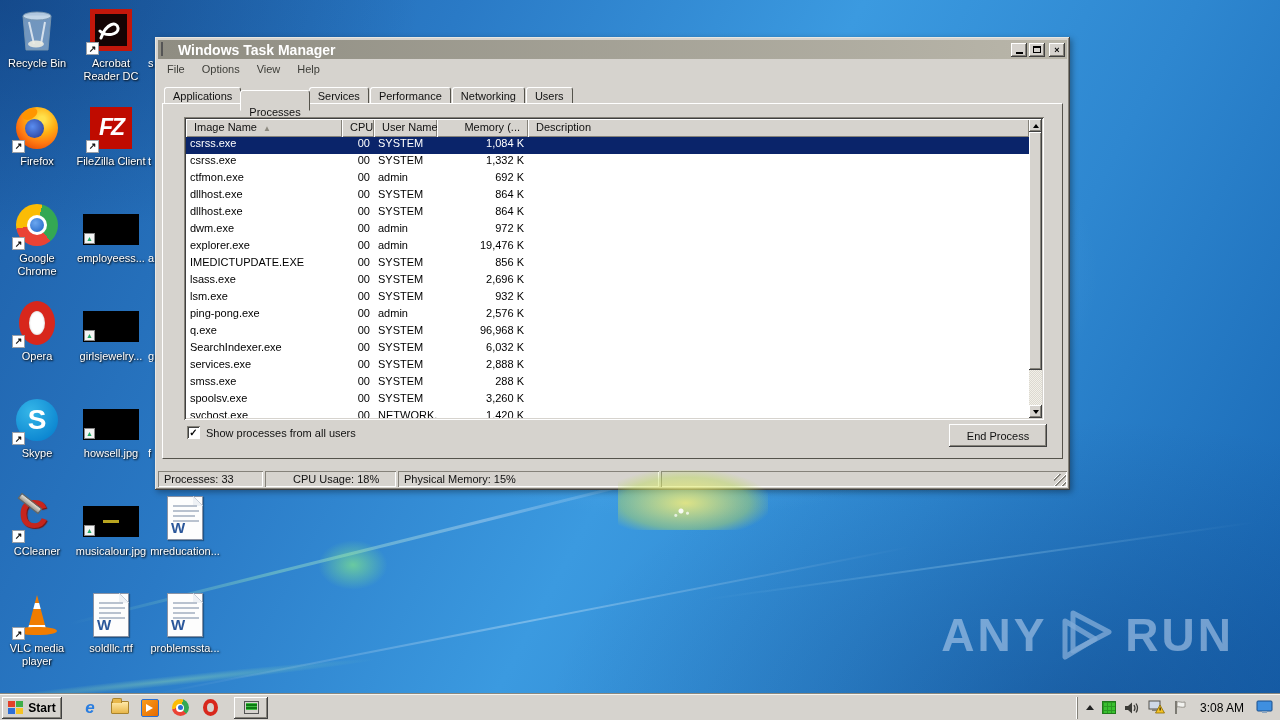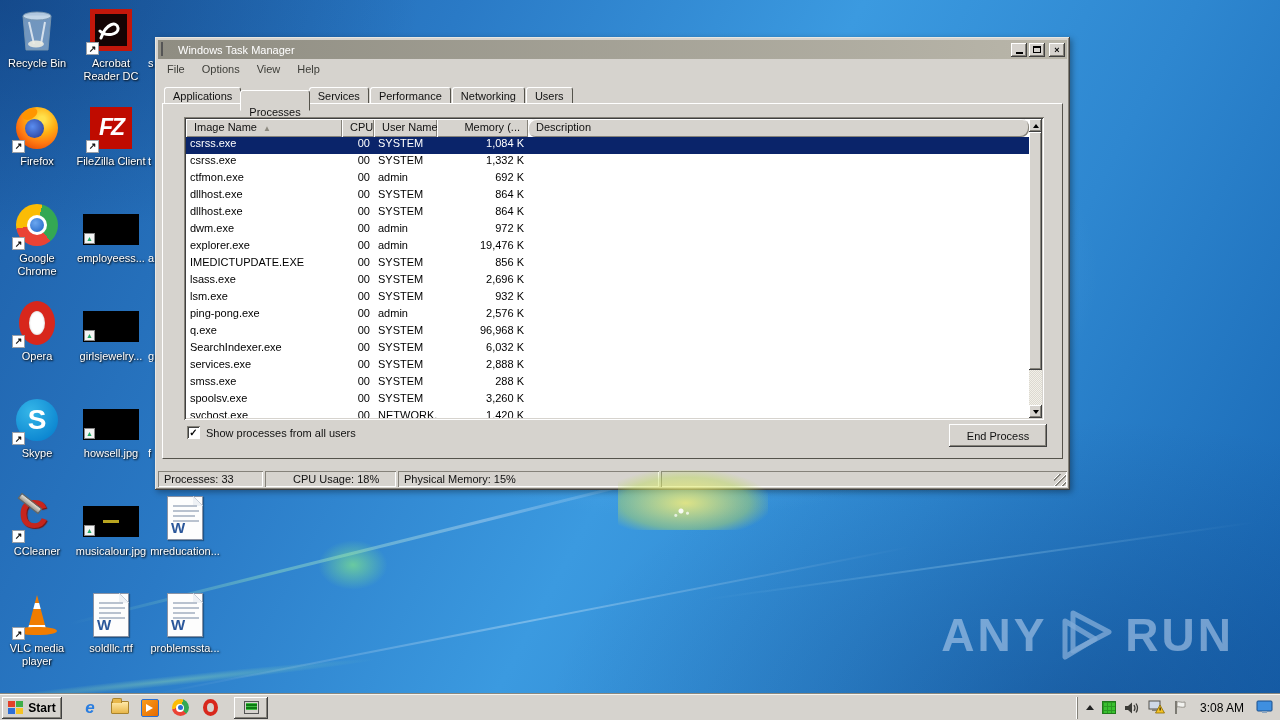--- a/index.html
+++ b/index.html
@@ -58,21 +58,21 @@
   .btn3 { background:#d6d3ce;
       box-shadow:inset -1px -1px 0 #404040, inset 1px 1px 0 #ffffff, inset -2px -2px 0 #85827a, inset 2px 2px 0 #d6d3ce; }
 
   
   .tm { position:absolute; left:155px; top:37px; width:915px; height:453px; background:#d6d3ce;
       box-shadow:inset -1px -1px 0 #404040, inset 1px 1px 0 #e9e7e2, inset -2px -2px 0 #85827a, inset 2px 2px 0 #d6d3ce,
                  2px 2px 6px rgba(0,0,0,.35); }
   .titlebar { position:absolute; left:3px; top:3px; right:3px; height:19px;
       background:linear-gradient(90deg, #8f8d82, #b9b6aa); display:flex; align-items:center; padding:0 2px; }
   .titlebar .ticon { width:14px; height:13px; margin:0 3px 0 1px; }
-  .titlebar .ttext { color:#fff; font-weight:normal; font-size:11px; flex:1; }
+  .titlebar .ttext { color:#fff; font-weight:bold; font-size:14px; flex:1; }
   .tbtn { width:16px; height:14px; margin-left:2px; display:flex; align-items:center; justify-content:center;
       font-size:9px; font-weight:bold; color:#000; }
   .tbtn .minbar { width:7px; height:2px; background:#000; margin-top:7px; }
   .tbtn .maxbox { width:8px; height:7px; border:1px solid #000; border-top-width:2px; }
   .menubar { position:absolute; left:3px; top:23px; right:3px; height:17px; display:flex; align-items:center; }
   .menubar span { padding:2px 8px 2px 9px; color:#3d3d38; }
   .tabstrip { position:absolute; left:9px; top:47px; height:20px; display:flex; align-items:flex-end; }
   .tab { background:#d6d3ce; padding:2px 8px 3px; margin-right:1px; height:17px; position:relative; z-index:1;
       border:1px solid; border-color:#fff #55534c transparent #fff; border-radius:3px 3px 0 0; color:#111; }
   .tab.active { height:21px; padding-top:15px; margin-left:-2px; margin-right:-1px; z-index:3; top:7px;
@@ -395,21 +395,21 @@
     </div>
   <div class="pageframe">
 
     <div class="lv">
       <div class="lv-main">
         <div class="lv-head" id="lvhead">
             <div class="hcell c-name">Image Name<span class="sort">▲</span></div>
             <div class="hcell c-cpu">CPU</div>
             <div class="hcell c-user">User Name</div>
             <div class="hcell c-mem">Memory (...</div>
-            <div class="hcell c-desc" style="flex: 1 1 0%; border-radius: 8px;">Description</div>
+            <div class="hcell c-desc" style="flex: 1 1 0%;">Description</div>
           </div>
         <div class="lv-rows" id="lvrows">
             <div class="prow sel">
               <div class="c-name">csrss.exe</div>
               <div class="c-cpu">00</div>
               <div class="c-user">SYSTEM</div>
               <div class="c-mem">1,084 K</div>
               <div class="c-desc"></div>
             </div>
             <div class="prow">

